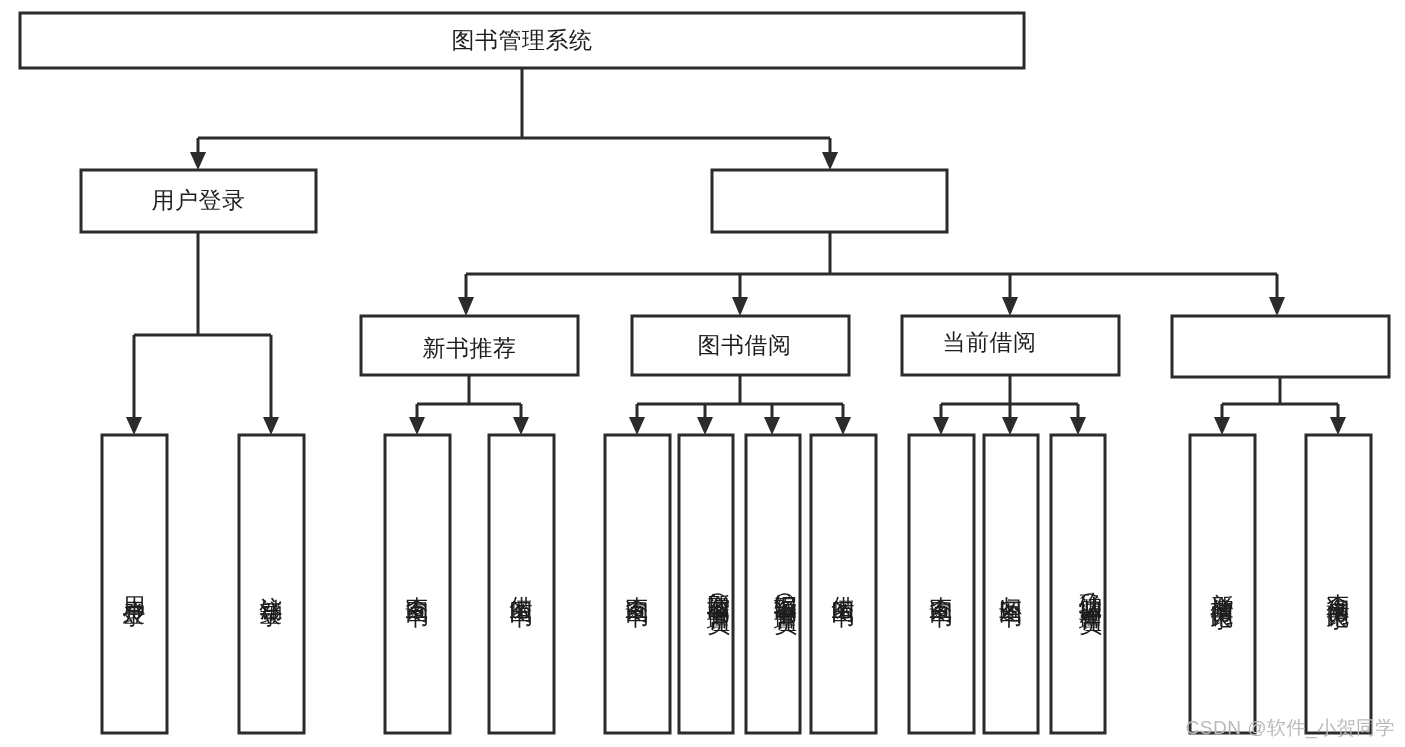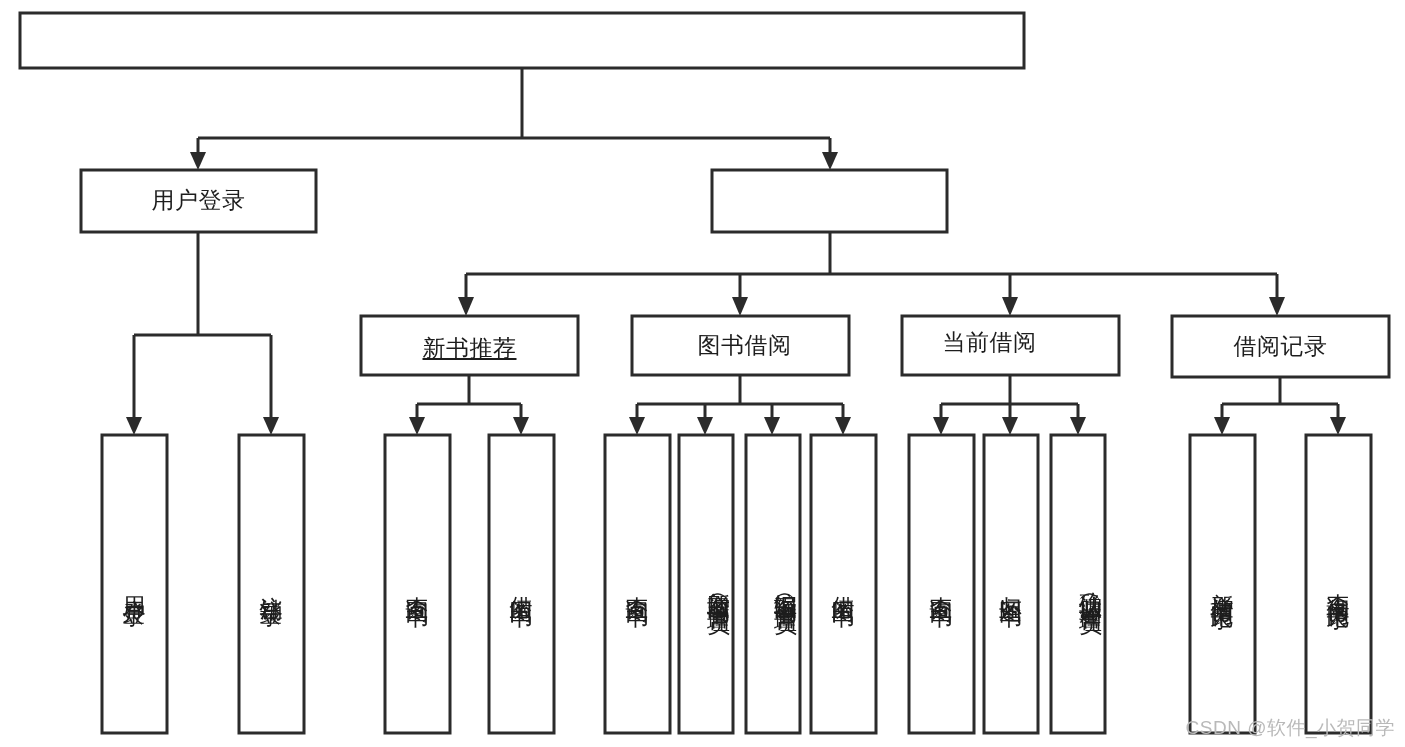--- a/index.html
+++ b/index.html
@@ -185,31 +185,31 @@
     <rect class="node-rect" x="811" y="435" width="65" height="298"></rect>
 
     <rect class="node-rect" x="909" y="435" width="65" height="298"></rect>
     <rect class="node-rect" x="984" y="435" width="54" height="298"></rect>
     <rect class="node-rect" x="1051" y="435" width="54" height="298"></rect>
 
     <rect class="node-rect" x="1190" y="435" width="65" height="298"></rect>
     <rect class="node-rect" x="1306" y="435" width="65" height="298"></rect>
   </svg>
 
+  <div class="node-label horiz" style="left:20px; top:13px; width:1004px; height:55px;">图书管理系统</div>
 
   <div class="node-label horiz" style="left:81px; top:170px; width:235px; height:62px;">用户登录</div>
 
 
-  <div class="node-label horiz" style="left:361px; top:316px; width:217px; height:65px;text-decoration:underline;">新书推荐</div>
+  <div class="node-label horiz" style="left:361px; top:316px; width:217px; height:65px;">新书推荐</div>
 
   <div class="node-label horiz" style="left:632px; top:316px; width:217px; height:59px;padding-left:8px;">图书借阅</div>
 
   <div class="node-label horiz" style="left:902px; top:313px; width:175px; height:59px;">当前借阅</div>
 
-  <div class="node-label horiz" style="left:1172px; top:316px; width:217px; height:61px;">借阅记录</div>
 
   <div class="node-label vert" style="left:102px; top:435px; width:65px; height:298px;">用户登录</div>
 
   <div class="node-label vert" style="left:239px; top:435px; width:65px; height:298px;">注销登录</div>
 
   <div class="node-label vert" style="left:385px; top:435px; width:65px; height:298px;">查询图书</div>
 
   <div class="node-label vert" style="left:489px; top:435px; width:65px; height:298px;">借阅图书</div>
 
   <div class="node-label vert" style="left:605px; top:435px; width:65px; height:298px;">查询图书</div>

